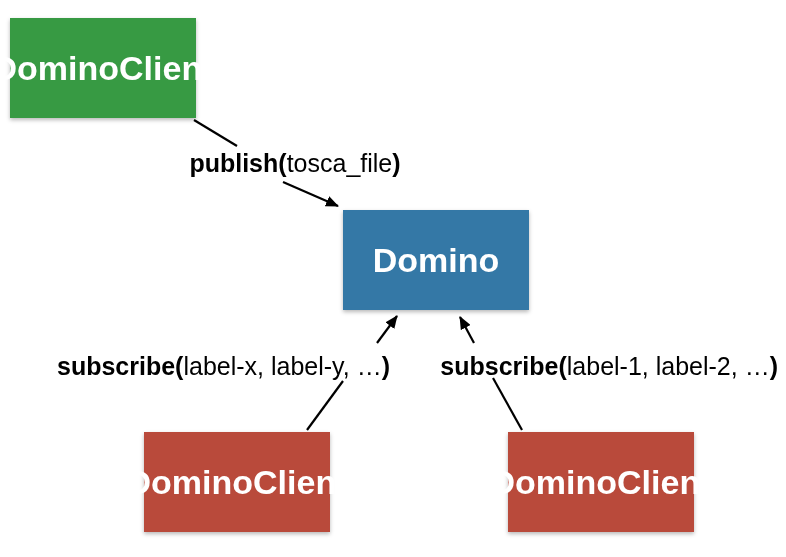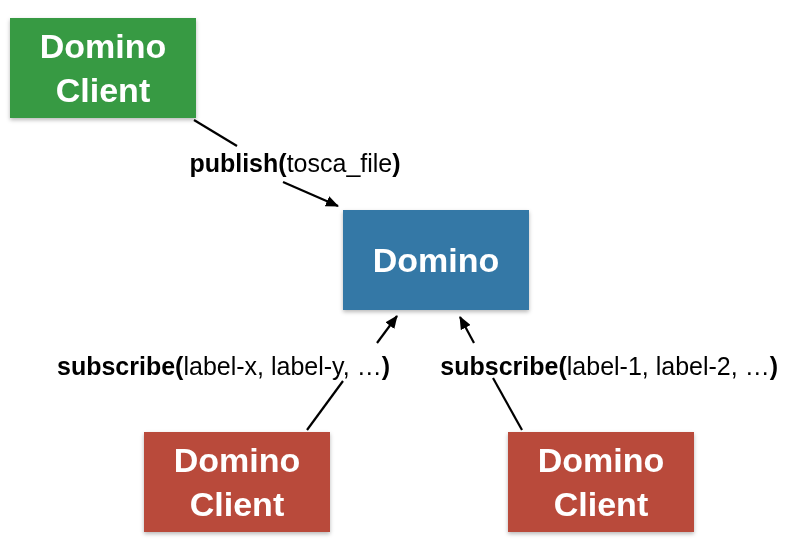--- a/index.html
+++ b/index.html
@@ -8,21 +8,21 @@
     width:786px;height:557px;
     background:#ffffff;
     font-family:"Liberation Sans",sans-serif;
     overflow:hidden;
   }
   .arrows{position:absolute;left:0;top:0;width:786px;height:557px;}
   .arrows line{stroke:#000000;stroke-width:2.2;}
   .node{
     position:absolute;
     width:186px;height:100px;
-    display:flex;flex-direction:column;
+    display:flex;flex-direction:row;
     align-items:center;justify-content:center;
     color:#ffffff;font-weight:bold;font-size:34px;line-height:44px;
     text-align:center;
     box-shadow:0 2px 4px rgba(0,0,0,0.28);
   }
   .node--green{left:10px;top:18px;background:#379a43;}
   .node--blue{left:343px;top:210px;background:#3478a6;}
   .node--red-left{left:144px;top:432px;background:#b94a3b;}
   .node--red-right{left:508px;top:432px;background:#b94a3b;}
   .edge-label{

